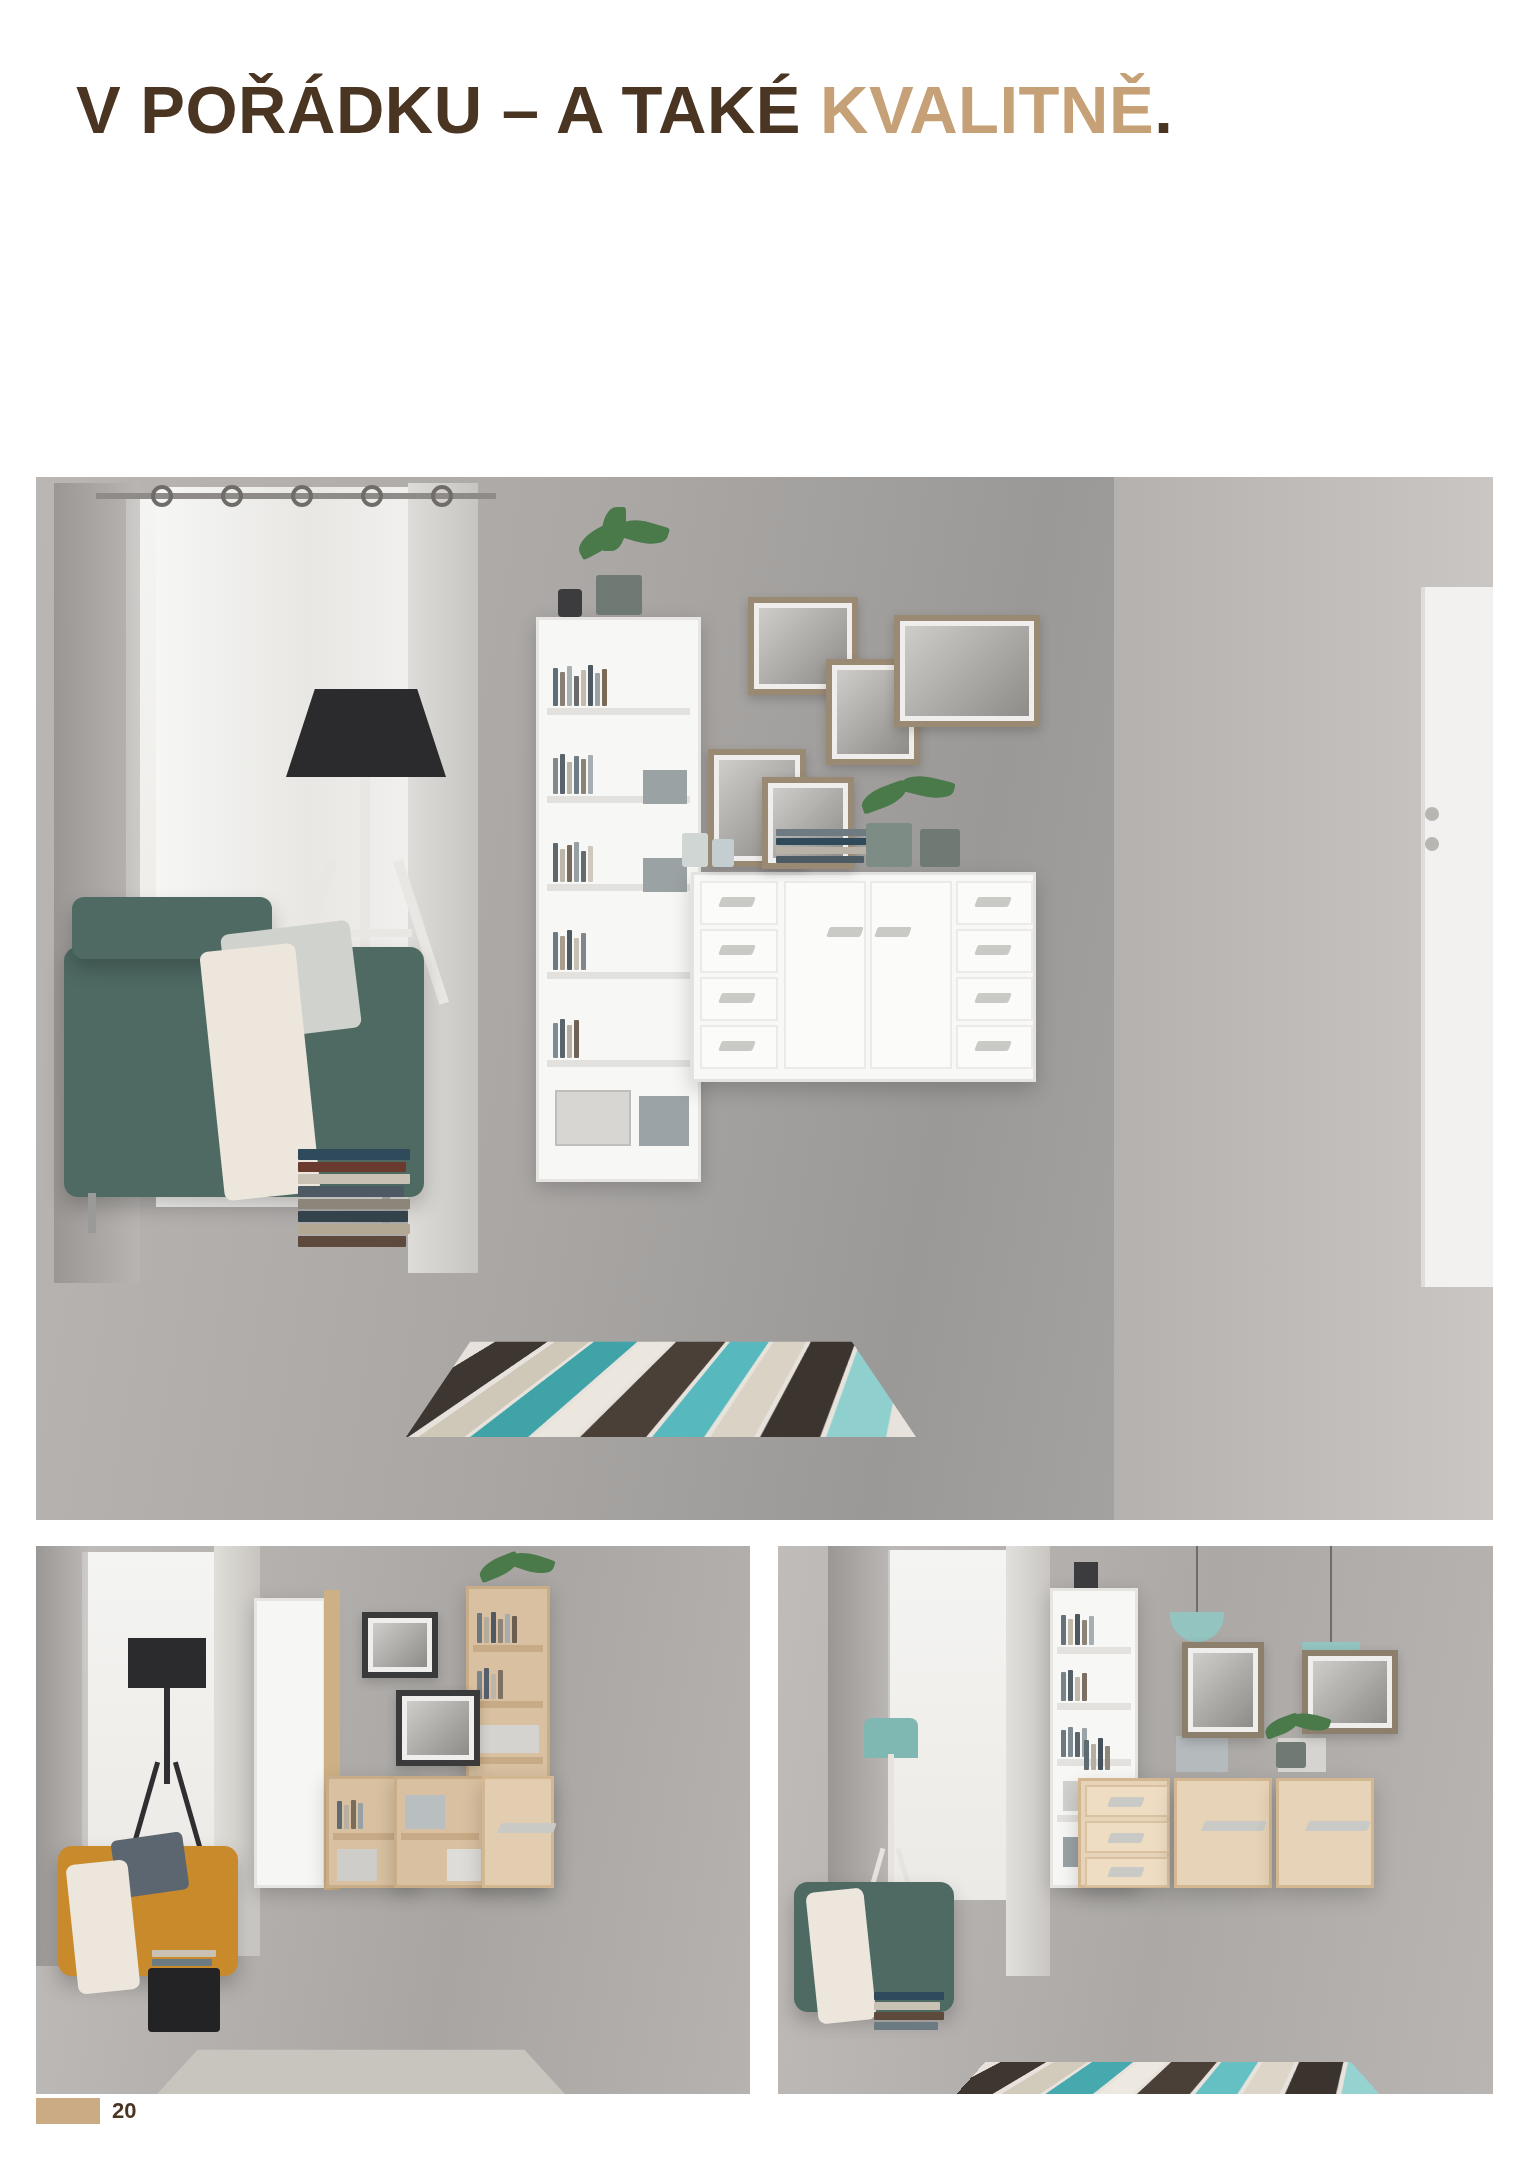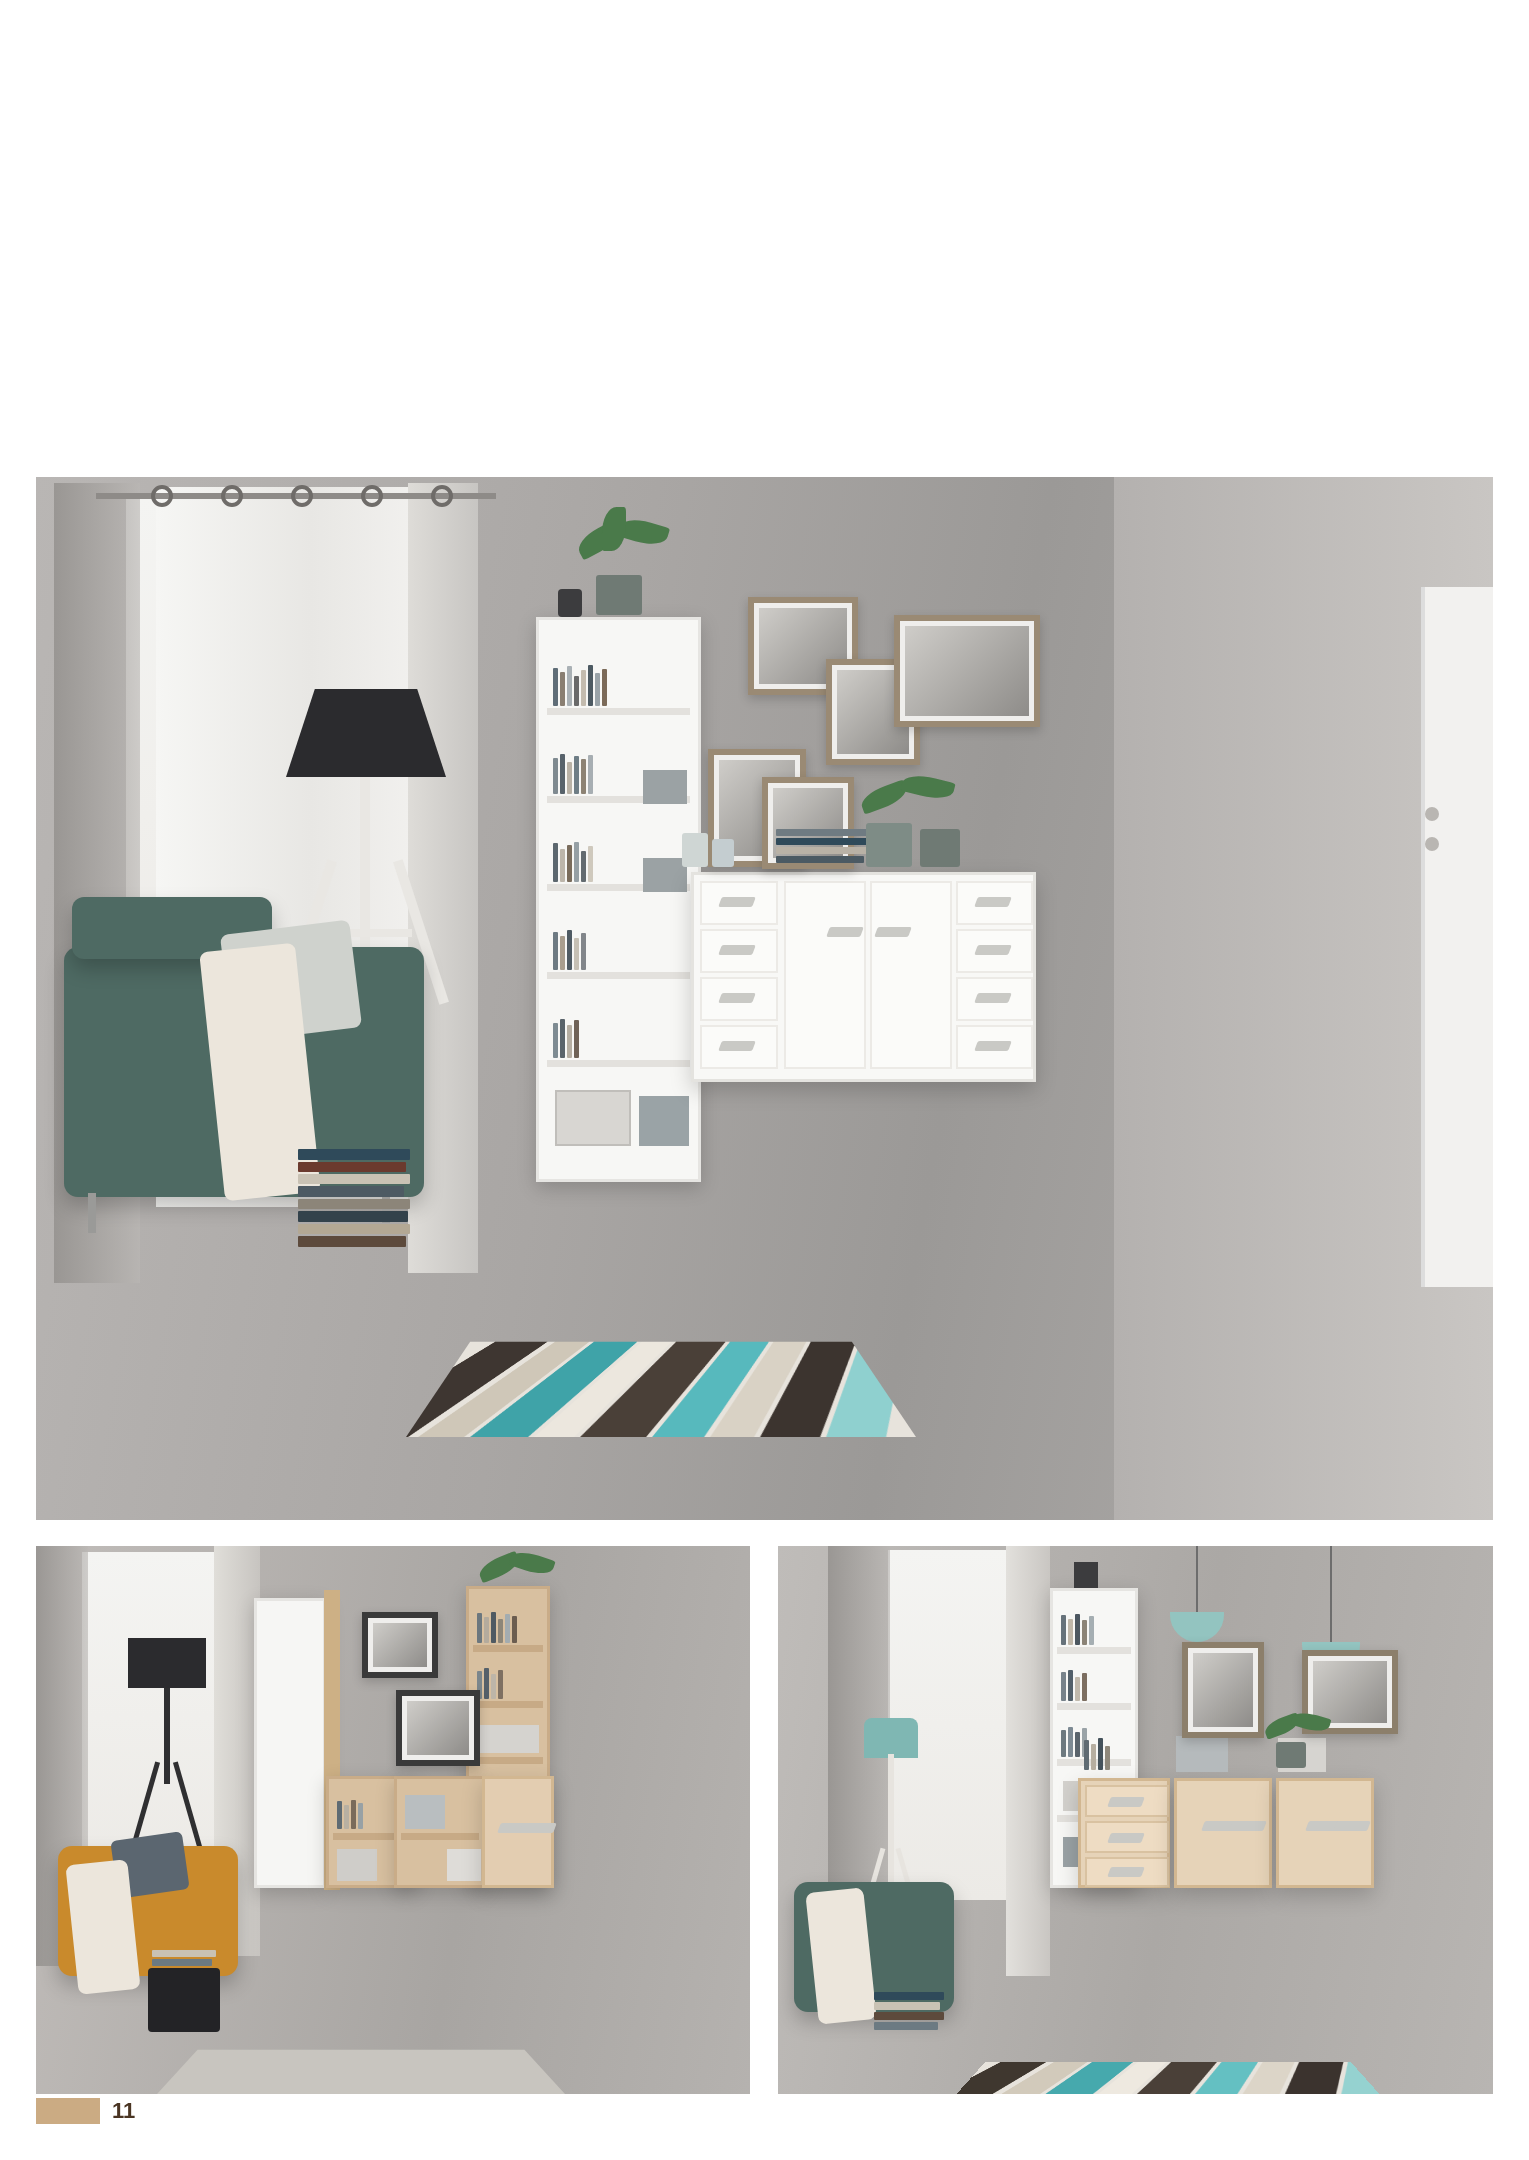--- a/index.html
+++ b/index.html
@@ -248,20 +248,21 @@
     color: #4a3523;
     line-height: 26px;
   }
 </style>
 </head>
 <body>
 
 <div class="page">
 
   <div class="headline">
+    <span class="line"><span>V POŘÁDKU – A TAKÉ </span><span class="accent">KVALITNĚ</span><span class="dot">.</span></span>
   </div>
 
 
   <div class="photo hero">
     <div class="scene">
       <div class="wall"></div>
       <div class="wall-right"></div>
 
       <div class="window" style="left:90px; top:18px; width:330px; height:640px;"></div>
       <div class="curtain" style="left:120px; top:10px; width:280px; height:720px; background:linear-gradient(90deg,#f6f6f4,#e8e7e4 55%,#f3f2f0);"></div>
@@ -611,15 +612,15 @@
         <div class="stripe" style="left:204px; top:0; width:60px; height:150px; background:#4a4038;"></div>
         <div class="stripe" style="left:270px; top:0; width:48px; height:150px; background:#64c0c2;"></div>
         <div class="stripe" style="left:324px; top:0; width:42px; height:150px; background:#dcd5c8;"></div>
         <div class="stripe" style="left:372px; top:0; width:58px; height:150px; background:#3b332e;"></div>
         <div class="stripe" style="left:436px; top:0; width:60px; height:150px; background:#95d2d0;"></div>
       </div>
     </div>
   </div>
 
   <div class="footer-bar"></div>
-  <div class="page-number">11</div>
+  <div class="page-number">20</div>
 
 </div>
 
 </body></html>

